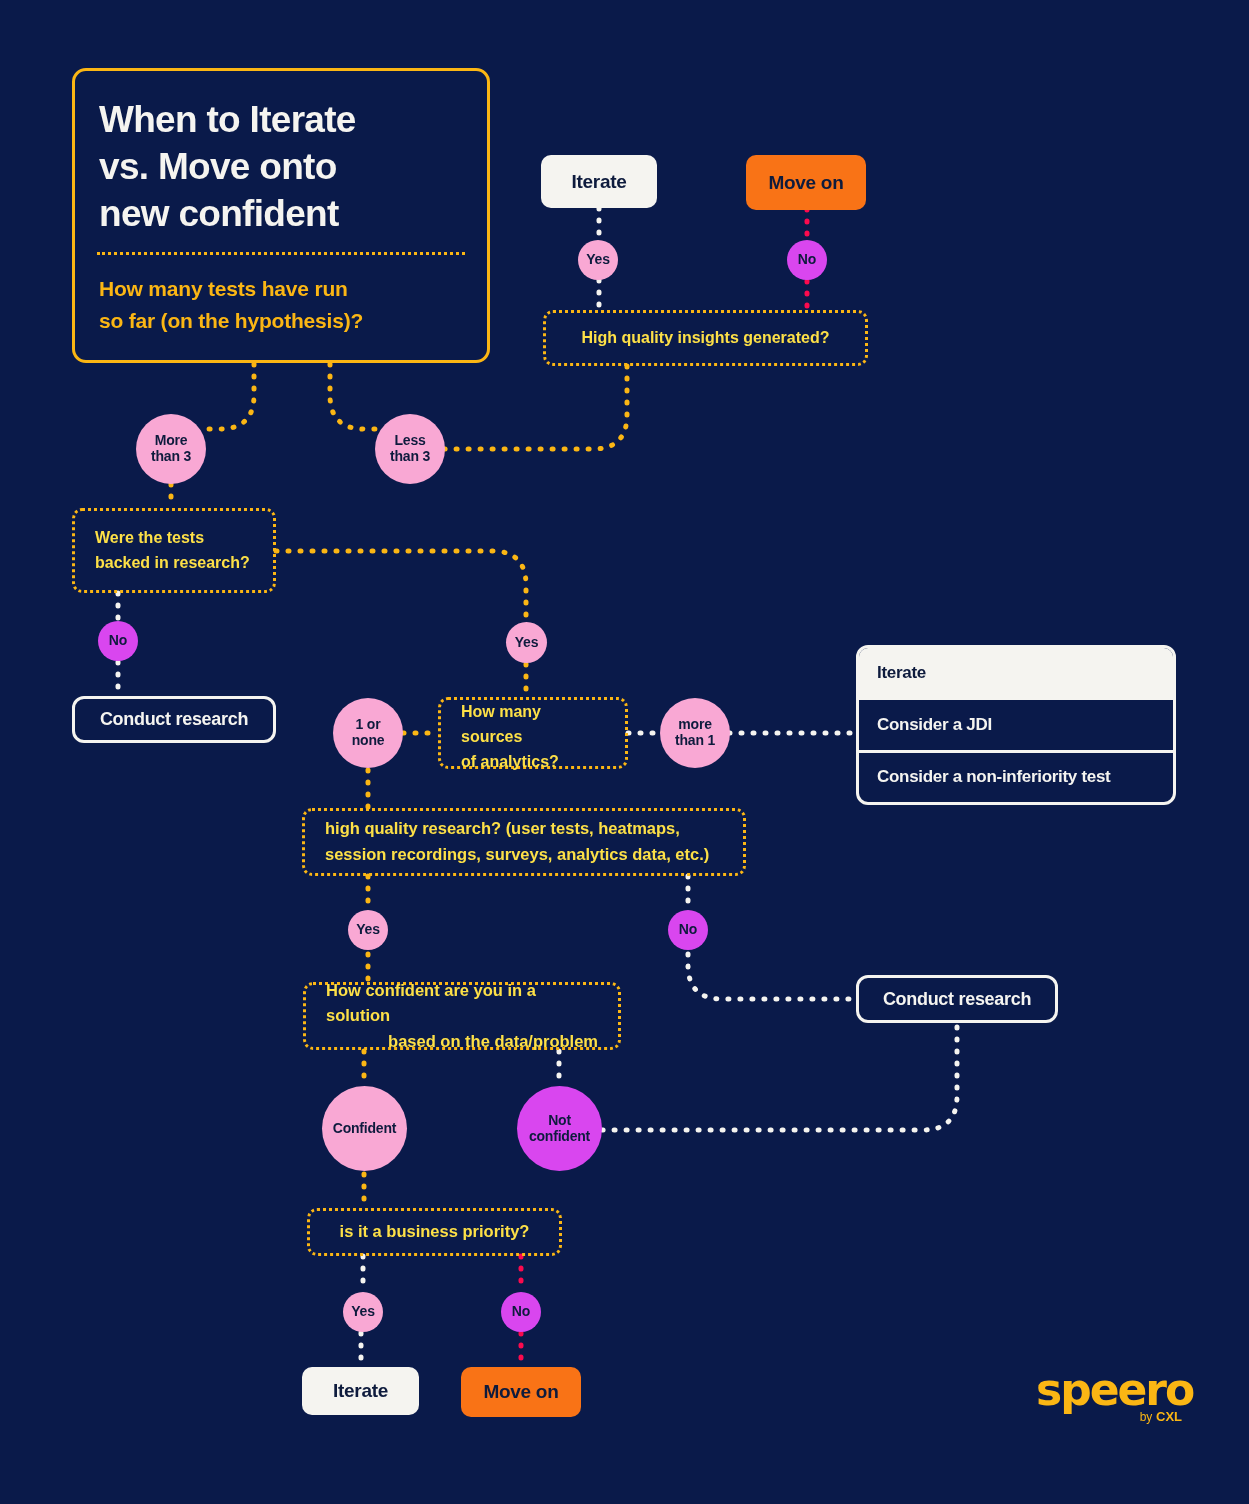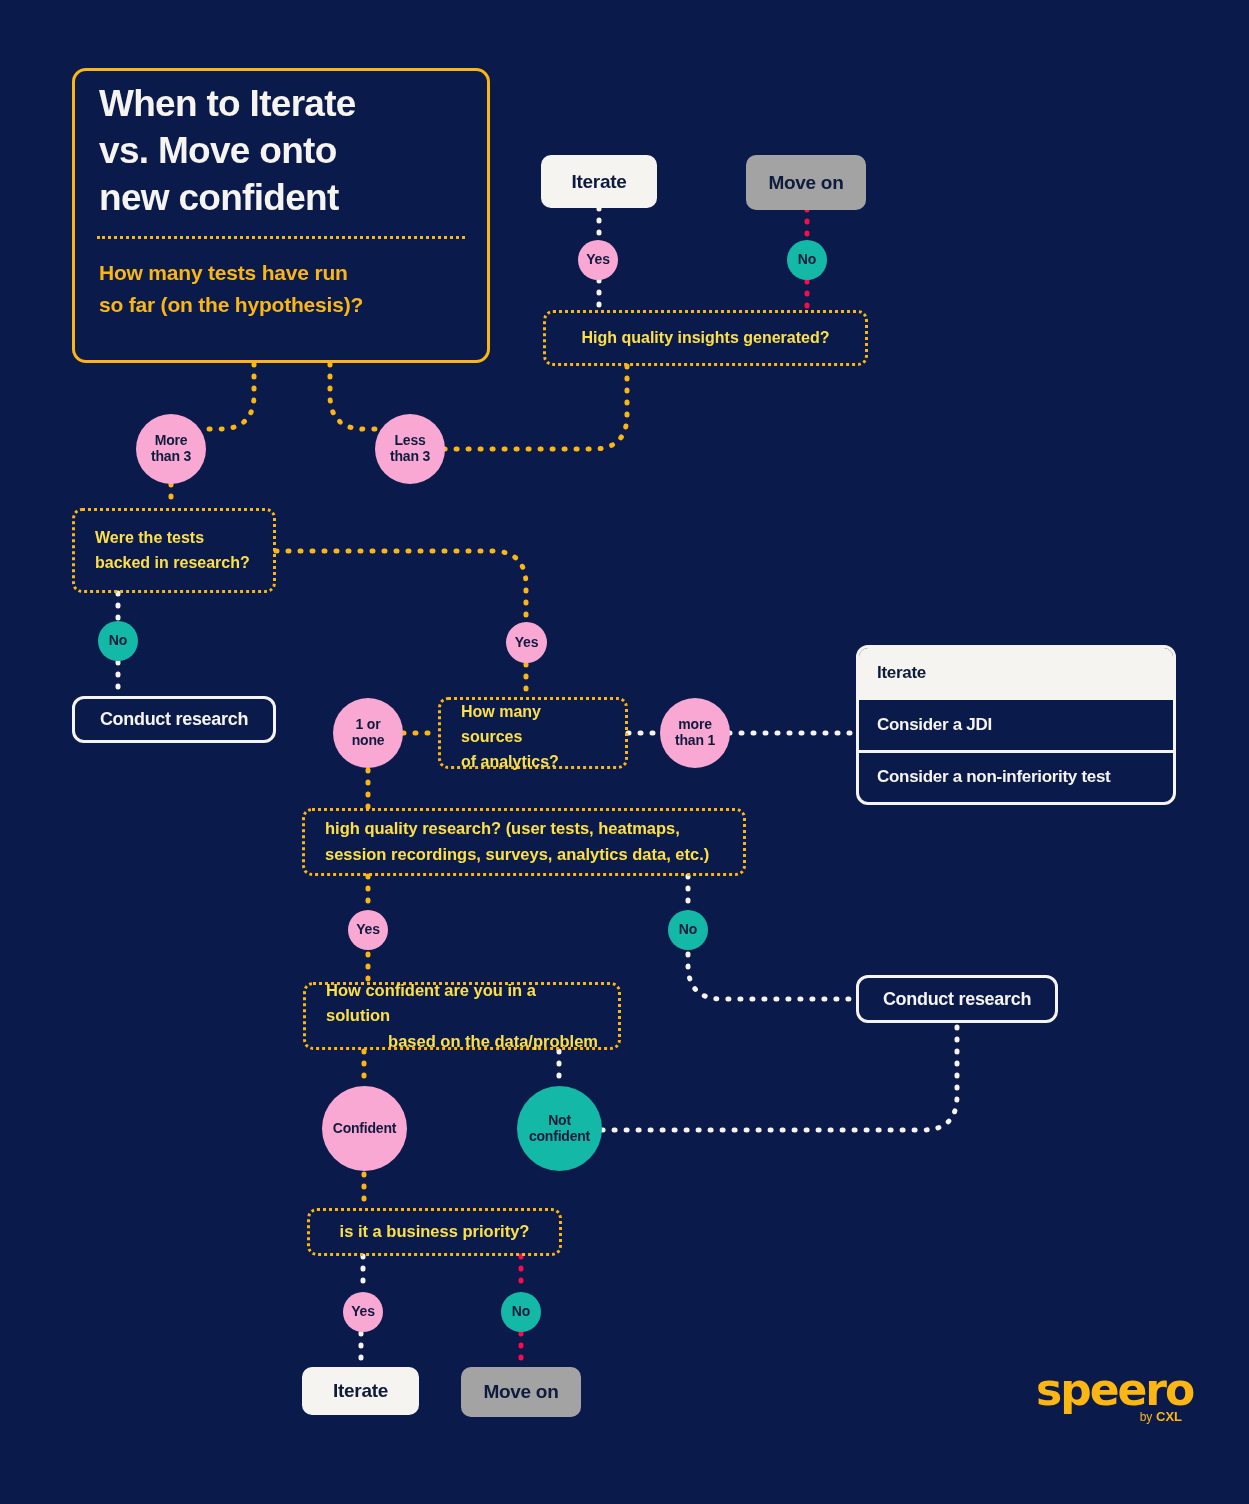--- a/index.html
+++ b/index.html
@@ -13,21 +13,21 @@
   #canvas{position:absolute;left:0;top:0;width:1249px;height:1504px;}
   .node{position:absolute;box-sizing:border-box;}
 
   
   .title-card{
     left:72px;top:68px;width:418px;height:295px;
     border:3px solid #FBB614;border-radius:14px;
     display:flex;flex-direction:column;
   }
   .title-card .t-main{
-    padding:10px 24px 0 24px;
+    padding:26px 24px 0 24px;
     color:#F5F4F0;
     font-weight:800;
     font-size:37px;
     line-height:1.27;
     letter-spacing:-0.7px;
   }
   .title-divider{
     margin:14px 22px 0 22px;
     border-top:3px dotted #FBB614;
     height:0;
@@ -42,21 +42,21 @@
   }
 
   
   .pill{
     border-radius:10px;
     display:flex;align-items:center;justify-content:center;
     font-weight:800;letter-spacing:-0.3px;
     text-align:center;
   }
   .pill-light{background:#F5F4F0;color:#0e1b3d;}
-  .pill-pink{background:#a3a3a3;color:#0e1b3d;}
+  .pill-pink{background:#f97316;color:#0e1b3d;}
   .pill-outline{
     background:transparent;color:#F5F4F0;
     border:3px solid #F5F4F0;border-radius:12px;
   }
 
   
   .qbox{
     border:3px dotted #FBB614;border-radius:10px;
     color:#fde047;font-weight:600;
     display:flex;align-items:center;
@@ -65,21 +65,21 @@
   }
 
   
   .circ{
     border-radius:50%;
     display:flex;align-items:center;justify-content:center;
     text-align:center;font-weight:800;color:#0e1b3d;
     line-height:1.12;letter-spacing:-0.2px;
   }
   .circ-yellow{background:#f9a8d4;}
-  .circ-pink{background:#14b8a6;}
+  .circ-pink{background:#d946ef;}
 
   
   .stack{
     left:856px;top:645px;width:320px;height:160px;
     border:3px solid #F5F4F0;border-radius:12px;
     overflow:hidden;
     display:flex;flex-direction:column;
   }
   .stack-row{
     flex:1;display:flex;align-items:center;

